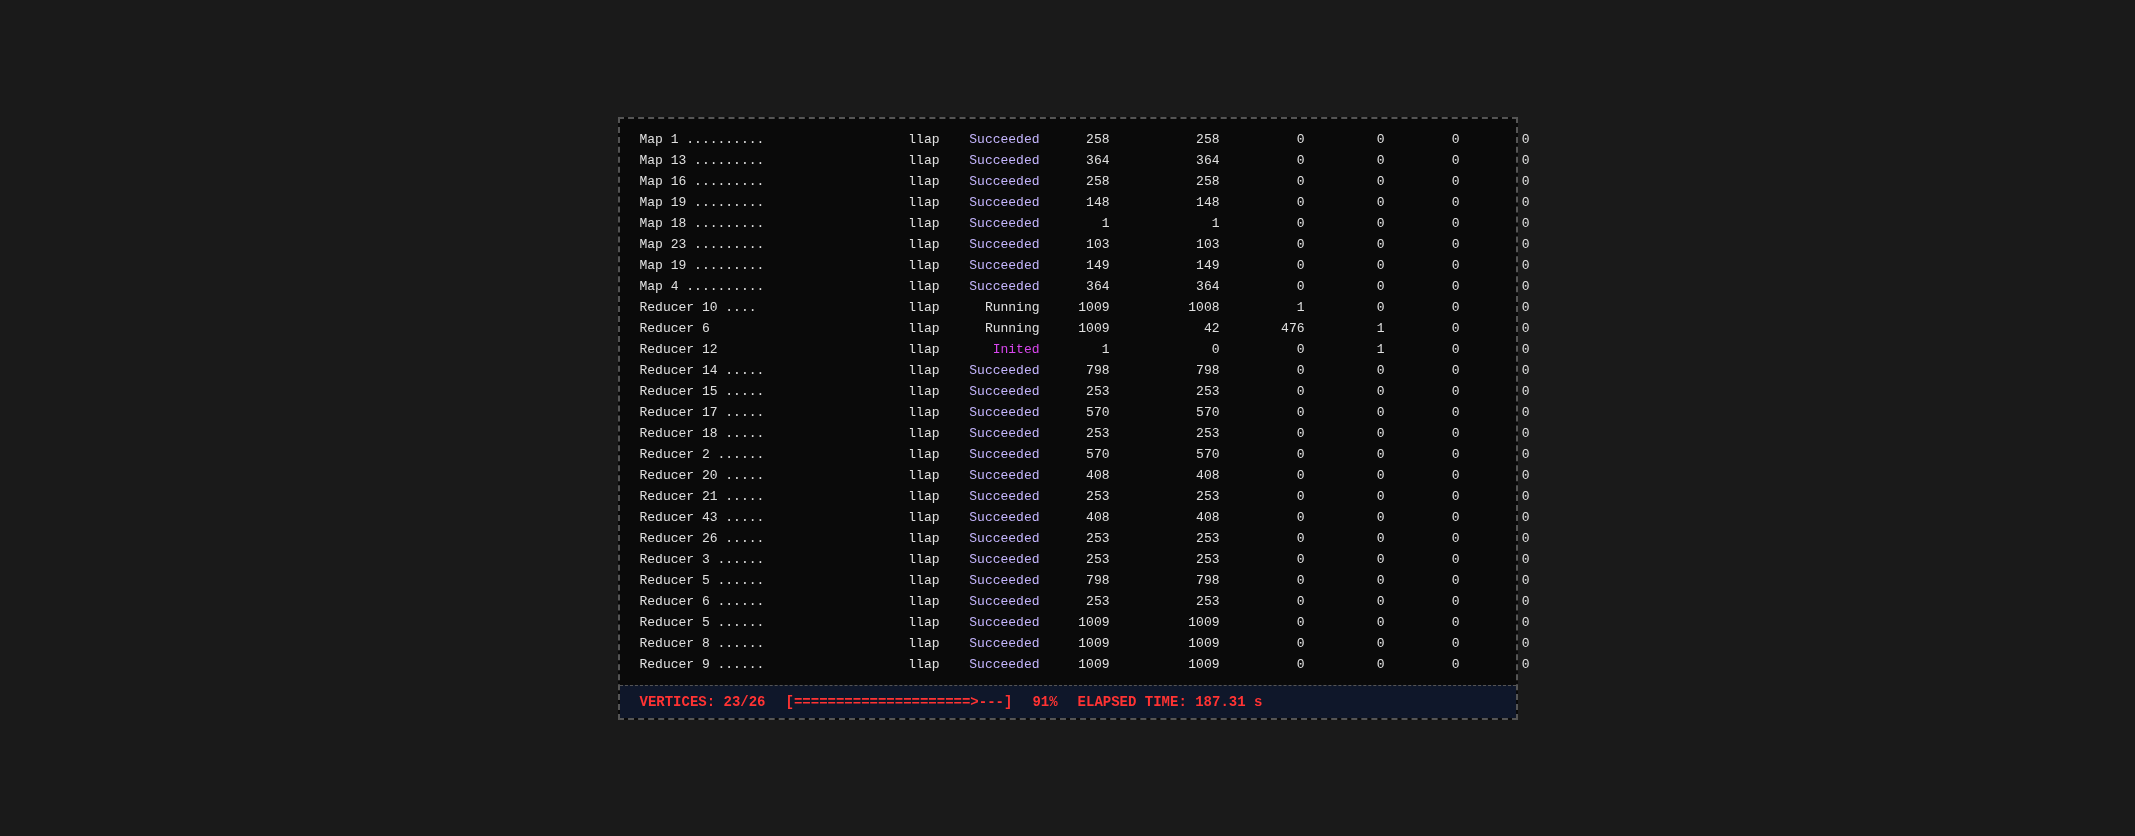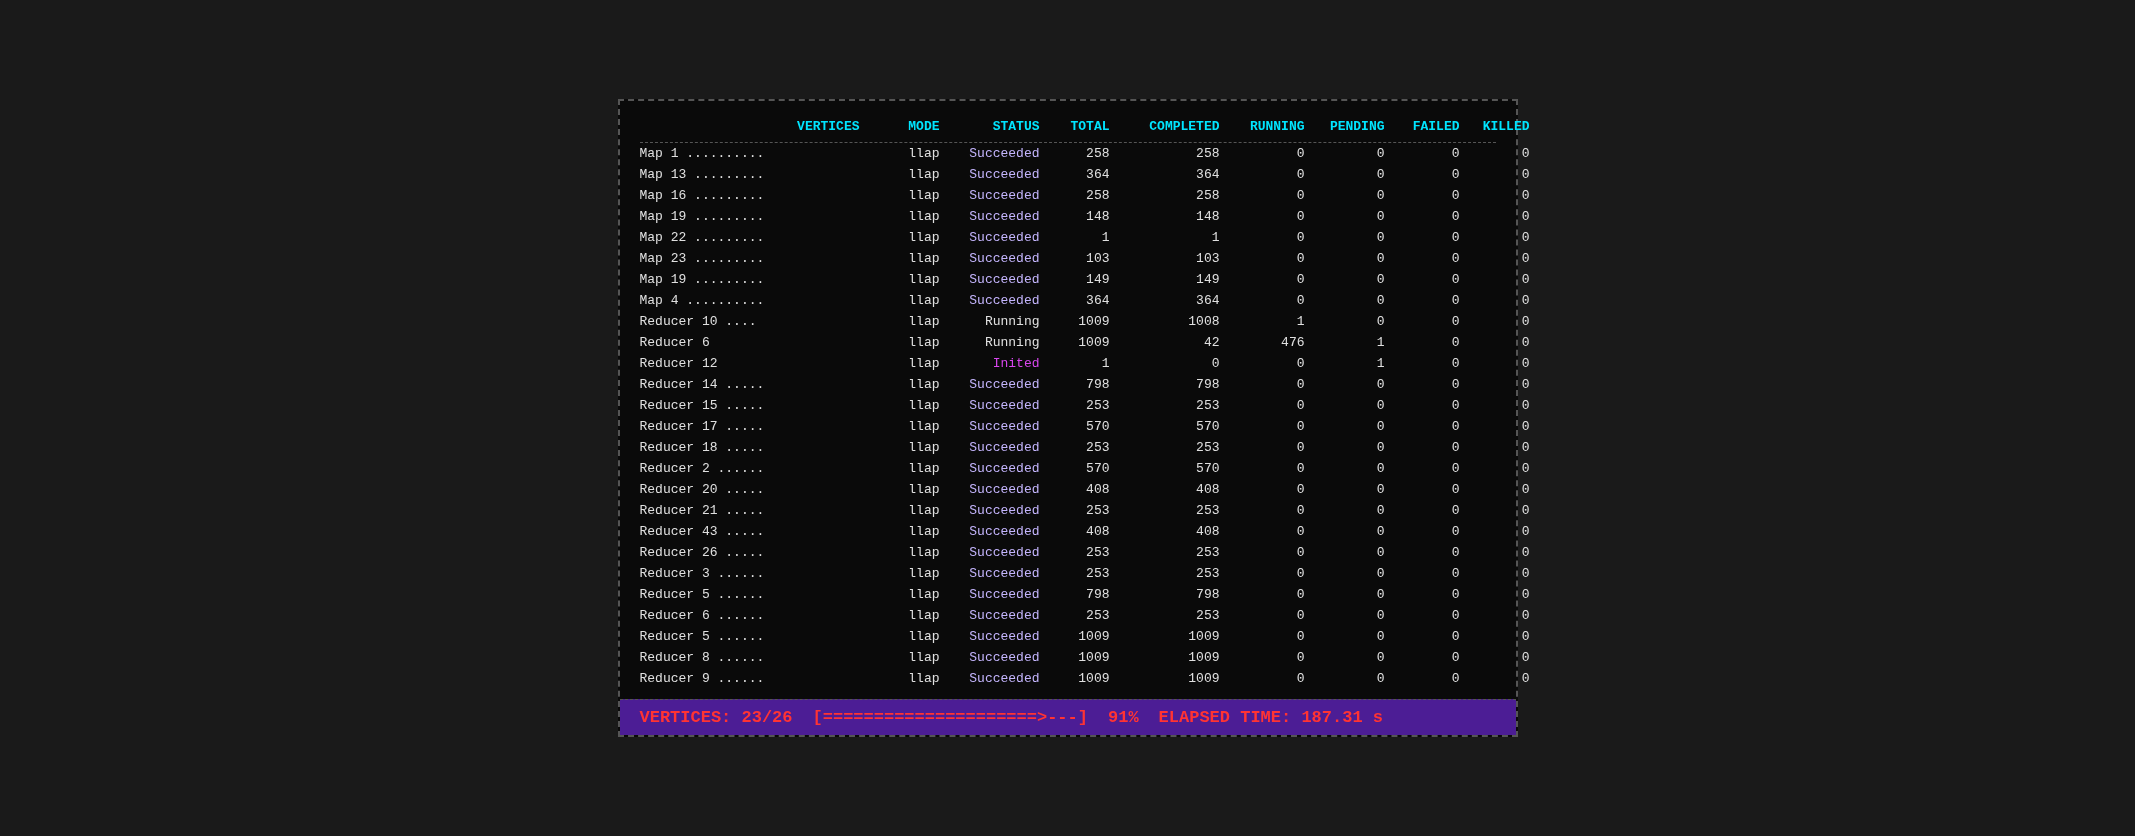--- a/index.html
+++ b/index.html
@@ -46,53 +46,42 @@
       text-align: right;
     }
     .cell:first-child {
       text-align: left;
       color: #e0e0e0;
     }
     .cell.status-succeeded { color: #c4b5fd; }
     .cell.status-running { color: #e0e0e0; }
     .cell.status-inited { color: #d946ef; }
     .footer-bar {
-      background: #4c1d95;
+      background: #0f172a;
       border-top: 1px dashed #555;
       padding: 8px 20px;
       color: #ff3333;
-      font-size: 17px;
+      font-size: 14px;
       font-weight: bold;
       display: flex;
       align-items: flex-start;
       gap: 20px;
     }
     .footer-bar span {
       color: #ff3333;
     }
     .footer-vertices { color: #ff3333; }
     .footer-progress { color: #ff3333; }
     .footer-elapsed { color: #ff3333; }
   </style>
 </head>
 <body>
 
 <div class="terminal-container">
   <div class="table-area">
-    <div class="header-row">
-      <div class="header-cell">VERTICES</div>
-      <div class="header-cell">MODE</div>
-      <div class="header-cell">STATUS</div>
-      <div class="header-cell">TOTAL</div>
-      <div class="header-cell">COMPLETED</div>
-      <div class="header-cell">RUNNING</div>
-      <div class="header-cell">PENDING</div>
-      <div class="header-cell">FAILED</div>
-      <div class="header-cell">KILLED</div>
-    </div>
     <div id="table-body">
         <div class="data-row">
     <div class="cell">Map 1 ..........</div>
     <div class="cell">llap</div>
     <div class="cell status-succeeded">Succeeded</div>
     <div class="cell">258</div>
     <div class="cell">258</div>
     <div class="cell">0</div>
     <div class="cell">0</div>
     <div class="cell">0</div>
@@ -125,21 +114,21 @@
     <div class="cell">llap</div>
     <div class="cell status-succeeded">Succeeded</div>
     <div class="cell">148</div>
     <div class="cell">148</div>
     <div class="cell">0</div>
     <div class="cell">0</div>
     <div class="cell">0</div>
     <div class="cell">0</div>
   </div>
         <div class="data-row">
-    <div class="cell">Map 22 .........</div>
+    <div class="cell">Map 18 .........</div>
     <div class="cell">llap</div>
     <div class="cell status-succeeded">Succeeded</div>
     <div class="cell">1</div>
     <div class="cell">1</div>
     <div class="cell">0</div>
     <div class="cell">0</div>
     <div class="cell">0</div>
     <div class="cell">0</div>
   </div>
         <div class="data-row">

